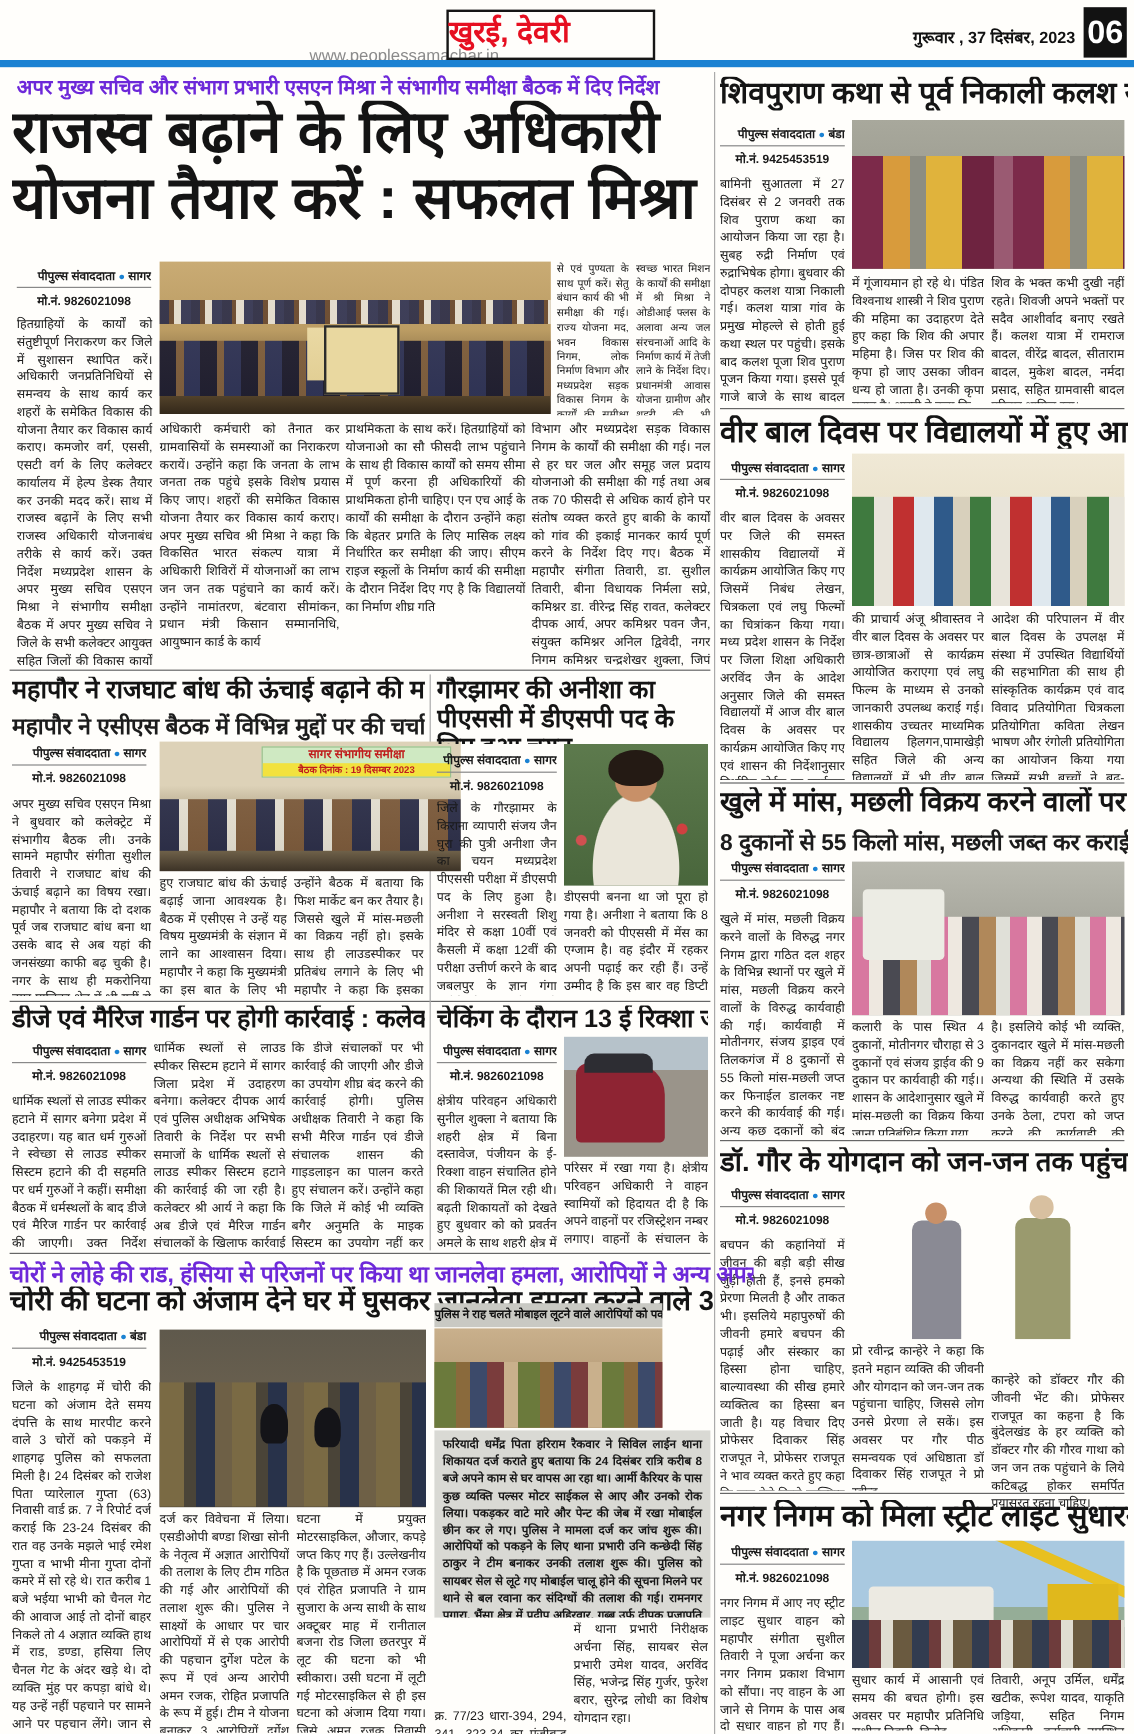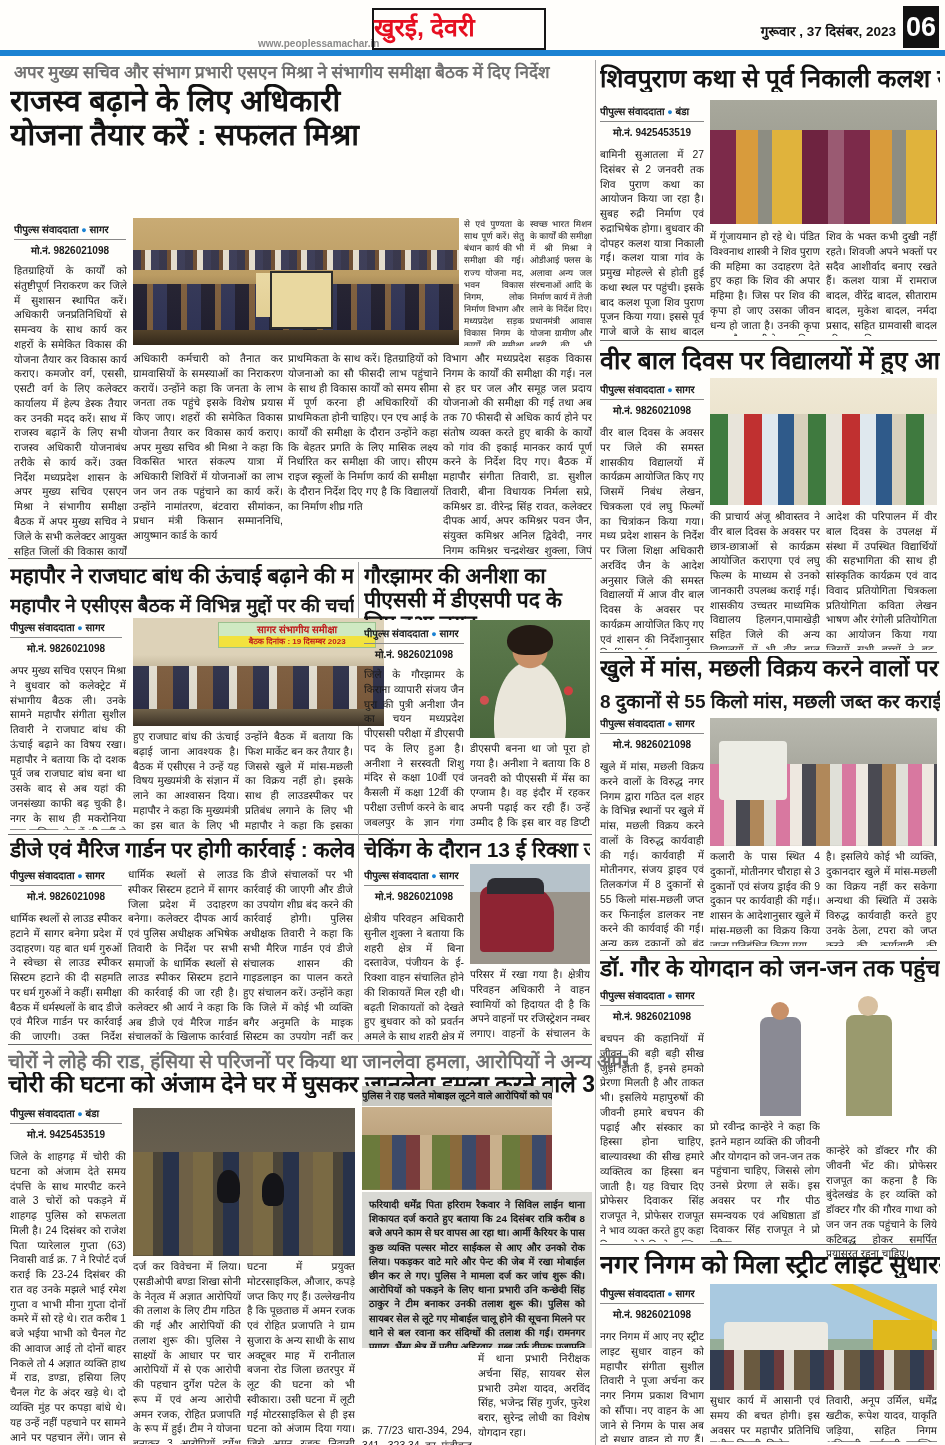--- a/index.html
+++ b/index.html
@@ -4,32 +4,32 @@
 <style>
   html,body{margin:0;padding:0;background:#e9e9e9;}
   #page{position:relative;width:945px;height:1445px;background:#fffefb;margin:0 auto;
         font-family:"Liberation Sans","DejaVu Sans",sans-serif;color:#1a1a1a;overflow:hidden;}
   .abs{position:absolute;}
   .rule-h{position:absolute;height:1px;background:#666;}
   .rule-v{position:absolute;width:1px;background:#aaa;}
   
   .logo{font-size:30px;font-weight:800;color:#111;letter-spacing:0;}
   .logo .diamond{color:#e89b1e;font-size:20px;vertical-align:middle;padding:0 2px;}
-  .site-url{font-size:10px;color:#8a8a8a;font-weight:bold;}
+  .site-url{font-size:14px;color:#8a8a8a;}
   .edition-box{border:2px solid #161616;}
   .edition-box span{color:#e60f20;font-weight:800;font-size:25px;line-height:34px;}
   .page-date{font-weight:700;font-size:13.5px;color:#111;text-align:right;}
   .page-num{background:#121212;color:#fff;font-weight:800;font-size:27px;text-align:center;line-height:42px;}
   .blue-bar{background:#1b82d2;}
   
-  .kicker{font-weight:700;color:#737373;white-space:nowrap;overflow:hidden;}
+  .kicker{font-weight:700;color:#6d28d9;white-space:nowrap;overflow:hidden;}
   .headline{font-weight:800;color:#141414;line-height:1.12;overflow:hidden;}
   .subhead{font-weight:600;color:#1c1c1c;overflow:hidden;white-space:nowrap;}
   
-  .byline{text-align:left;font-size:10px;font-weight:700;border-bottom:1px solid #888;padding-bottom:3px;overflow:hidden;white-space:nowrap;}
+  .byline{text-align:right;font-size:10px;font-weight:700;border-bottom:1px solid #888;padding-bottom:3px;overflow:hidden;white-space:nowrap;}
   .byline .dot{color:#1b82d2;font-size:9px;}
   .phone{text-align:center;font-size:10px;font-weight:600;padding-top:3px;}
   
   .col{font-size:10.4px;line-height:1.42;text-align:justify;overflow:hidden;color:#191919;}
   .col.small{font-size:8.8px;line-height:1.38;}
   
   .photo{position:absolute;overflow:hidden;background-repeat:no-repeat;border:1px solid #caca c2;}
   .ph-meeting{background-image:
      linear-gradient(#ead9a4,#e2cf95),
      repeating-linear-gradient(90deg, rgba(34,38,72,.85) 0 8px, rgba(98,66,44,.85) 8px 12px, rgba(232,227,216,.9) 12px 18px, rgba(40,46,86,.85) 18px 26px),
@@ -107,21 +107,21 @@
   <div class="rule-h" style="left:8px;top:834px;width:584px;"></div>
   <div class="rule-h" style="left:8px;top:1044px;width:584px;"></div>
   <div class="rule-v" style="left:358px;top:562px;height:480px;"></div>
   <div class="rule-h" style="left:600px;top:340px;width:337px;"></div>
   <div class="rule-h" style="left:600px;top:652px;width:337px;"></div>
   <div class="rule-h" style="left:600px;top:950px;width:337px;"></div>
   <div class="rule-h" style="left:600px;top:1244px;width:337px;"></div>
 
   <div>
     <div class="abs kicker" style="left:14px;top:60px;width:578px;font-size:17px;">अपर मुख्य सचिव और संभाग प्रभारी एसएन मिश्रा ने संभागीय समीक्षा बैठक में दिए निर्देश</div>
-    <div class="abs headline" style="left:10px;top:84px;width:584px;font-size:30px;">
+    <div class="abs headline" style="left:10px;top:84px;width:584px;font-size:49px;">
       <div>राजस्व बढ़ाने के लिए अधिकारी</div>
       <div>योजना तैयार करें : सफलत मिश्रा</div>
     </div>
     <div class="abs" style="left:14px;top:222px;width:112px;">
       <div class="byline"><span>पीपुल्स संवाददाता</span> <span class="dot">●</span> <span>सागर</span></div>
       <div class="phone">मो.नं. 9826021098</div>
     </div>
     <div class="abs col" style="left:14px;top:264px;width:113px;height:294px;">हितग्राहियों के कार्यों को संतुष्टीपूर्ण निराकरण कर जिले में सुशासन स्थापित करें। अधिकारी जनप्रतिनिधियों से समन्वय के साथ कार्य कर शहरों के समेकित विकास की योजना तैयार कर विकास कार्य कराए। कमजोर वर्ग, एससी, एसटी वर्ग के लिए कलेक्टर कार्यालय में हेल्प डेस्क तैयार कर उनकी मदद करें। साथ में राजस्व बढ़ानें के लिए सभी राजस्व अधिकारी योजनाबंध तरीके से कार्य करें। उक्त निर्देश मध्यप्रदेश शासन के अपर मुख्य सचिव एसएन मिश्रा ने संभागीय समीक्षा बैठक में अपर मुख्य सचिव ने जिले के सभी कलेक्टर आयुक्त सहित जिलों की विकास कार्यों की समीक्षा करते हुए कार्यालयों, विद्यालयों में अधिकारियों कर्मचारियों की उपस्थिति की मॉनिटरिंग के निर्देश दिए।</div>
     <div class="photo ph-meeting" style="left:133px;top:218px;width:326px;height:127px;">
       <div class="screen" style="left:42%;top:42%;width:18%;height:42%;"></div>

